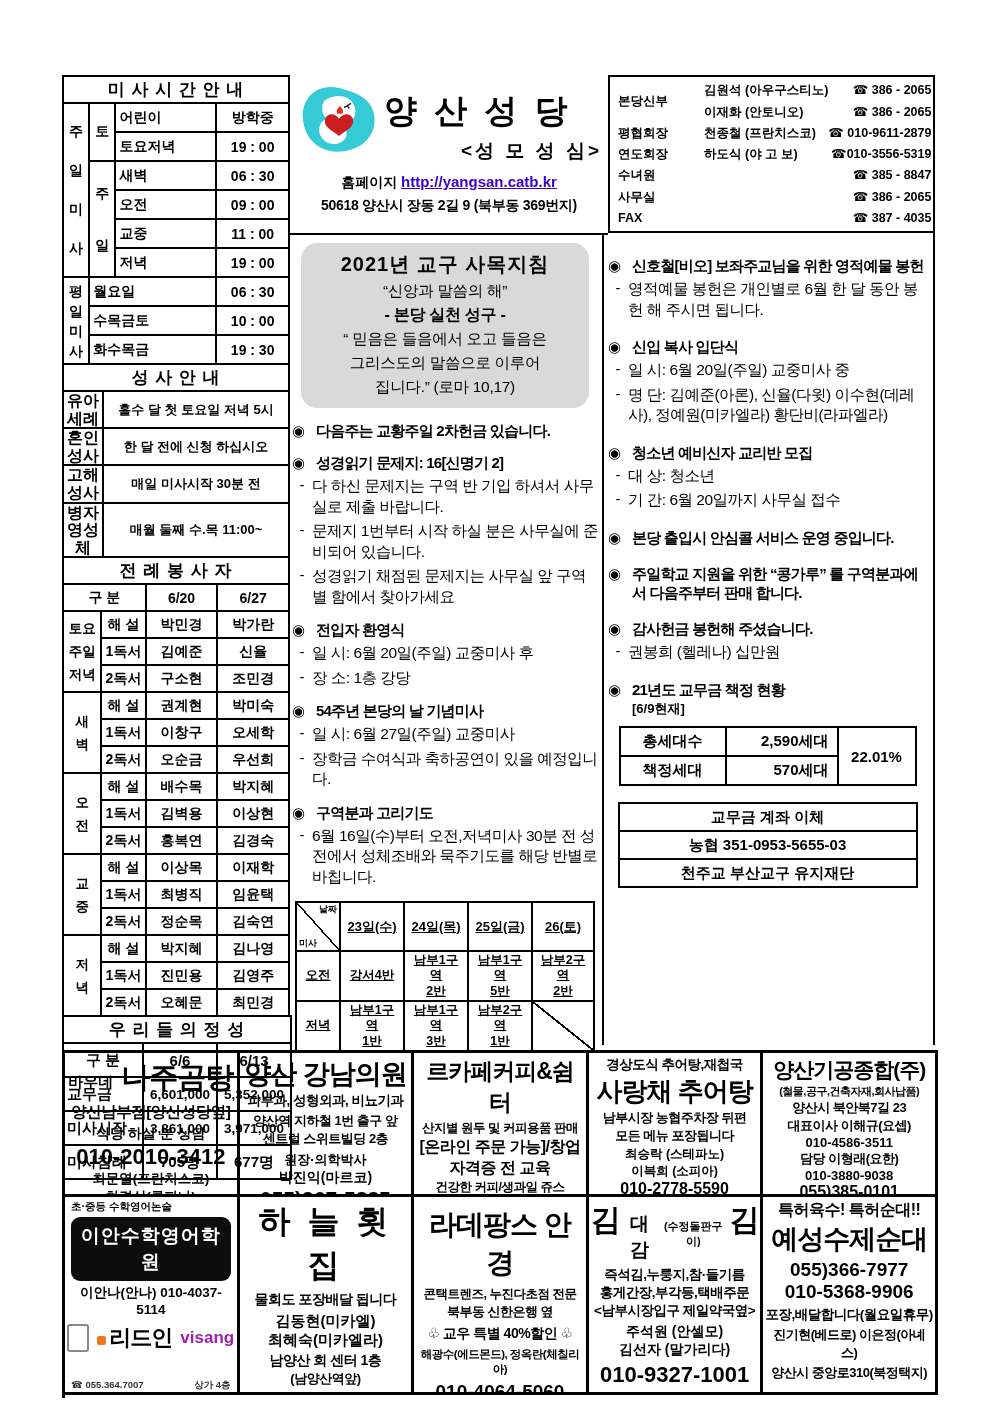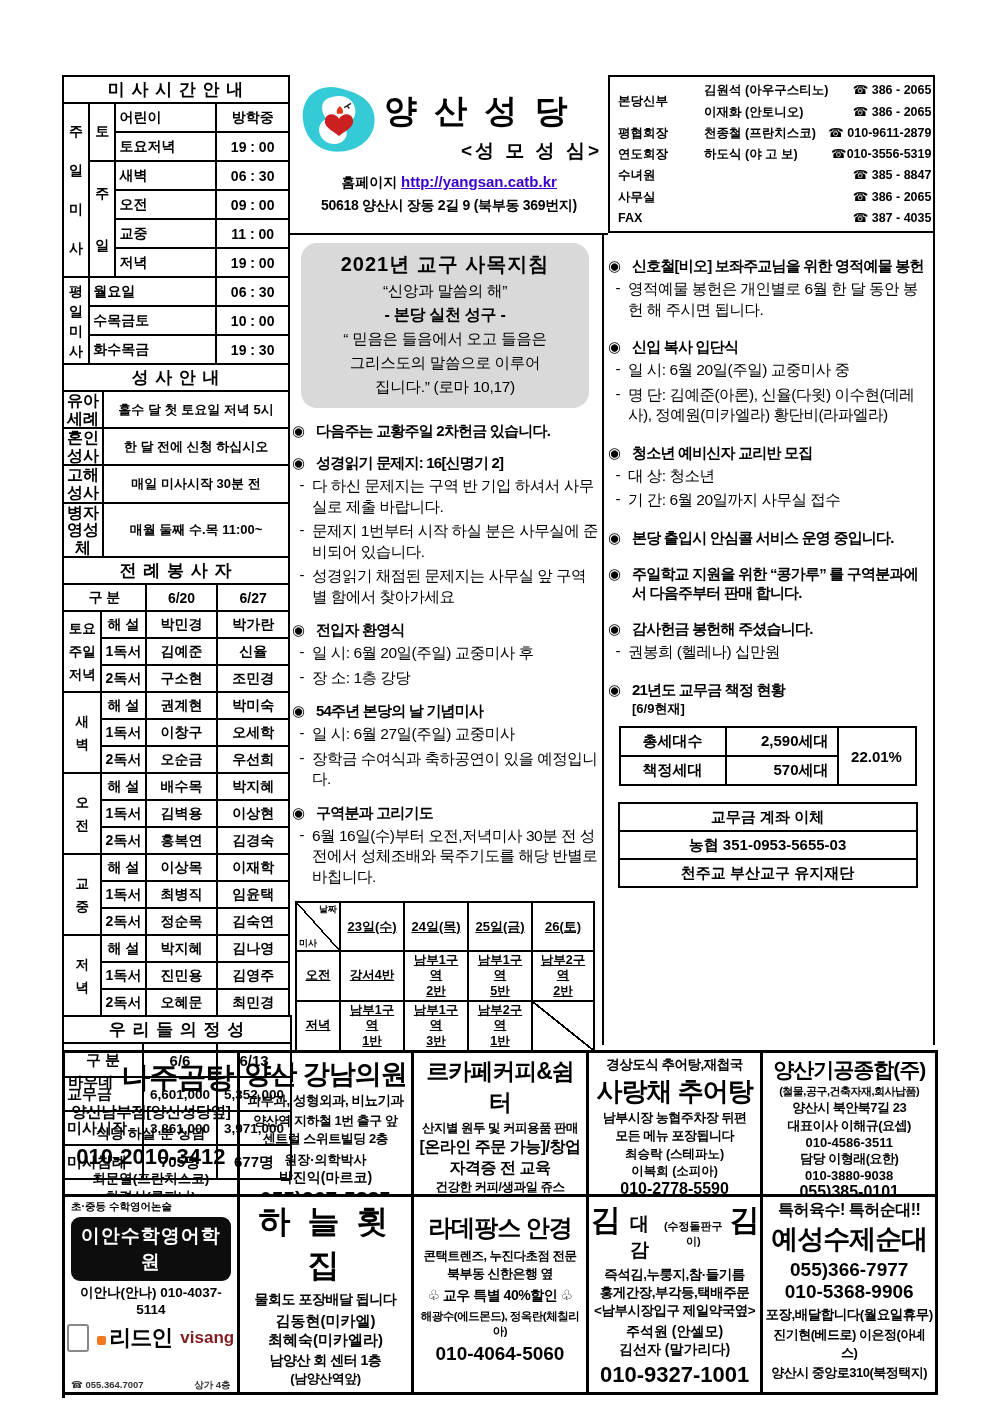--- a/index.html
+++ b/index.html
@@ -75,21 +75,21 @@
        border-top:3px solid #000;border-left:3px solid #000;box-sizing:content-box;}
   .ad{border-right:3px solid #000;border-bottom:3px solid #000;overflow:hidden;
       text-align:center;padding:3px 2px;box-sizing:border-box;font-weight:bold;}
   .ad .nm{font-weight:900;letter-spacing:-1px;}
   .ln{letter-spacing:-0.5px;}
   .ian-box{background:#0d0d0d;color:#fff;border-radius:9px;margin:3px 4px;padding:6px 0;font-size:19px;font-weight:900;letter-spacing:1px;}
   .logo-row{display:flex;align-items:center;justify-content:center;gap:8px;margin-top:6px;}
   .badge{width:18px;height:24px;border:2px solid #888;border-radius:3px;display:inline-block;}
   .leadin{font-size:22px;font-weight:900;letter-spacing:-1px;}
   .leadin::before{content:"";display:inline-block;width:9px;height:9px;background:#f07820;margin-right:3px;border-radius:2px;}
-  .visang{font-size:17px;font-weight:900;color:#7f1d1d;letter-spacing:0px;}
+  .visang{font-size:17px;font-weight:900;color:#a21caf;letter-spacing:0px;}
 </style>
 </head>
 <body>
 
 <div class="page">
 
   <div class="abs colL">
     <table class="bt mass">
       <colgroup>
           <col style="width:26px">
@@ -659,21 +659,21 @@
       <div class="ln" style="font-size:14px;margin-top:3px;">물회도 포장배달 됩니다</div>
       <div style="font-size:15px;font-weight:900;margin-top:3px;">김동현(미카엘)</div>
       <div style="font-size:15px;font-weight:900;">최혜숙(미카엘라)</div>
       <div class="ln" style="font-size:14px;margin-top:2px;">남양산 회 센터 1층</div>
       <div class="ln" style="font-size:13px;">(남양산역앞)</div>
       <div style="font-size:20px;font-weight:900;margin-top:2px;">010-4457-9006</div>
 
     </div>
 
     <div class="ad">
-      <div class="nm" style="font-size:24px;margin-top:12px;">라데팡스 안경</div>
+      <div class="nm" style="font-size:28px;margin-top:6px;">라데팡스 안경</div>
       <div class="ln" style="font-size:12.5px;margin-top:4px;">콘택트렌즈, 누진다초점 전문</div>
       <div class="ln" style="font-size:13px;">북부동 신한은행 옆</div>
       <div class="ln" style="font-size:14px;font-weight:900;margin-top:4px;">♧ 교우 특별 40%할인 ♧</div>
       <div class="ln" style="font-size:11.5px;margin-top:4px;">해광수(에드몬드), 정옥란(체칠리아)</div>
       <div style="font-size:19px;font-weight:900;margin-top:4px;">010-4064-5060</div>
 
     </div>
 
     <div class="ad">
       <div style="display:flex;align-items:baseline;justify-content:center;gap:2px;">

